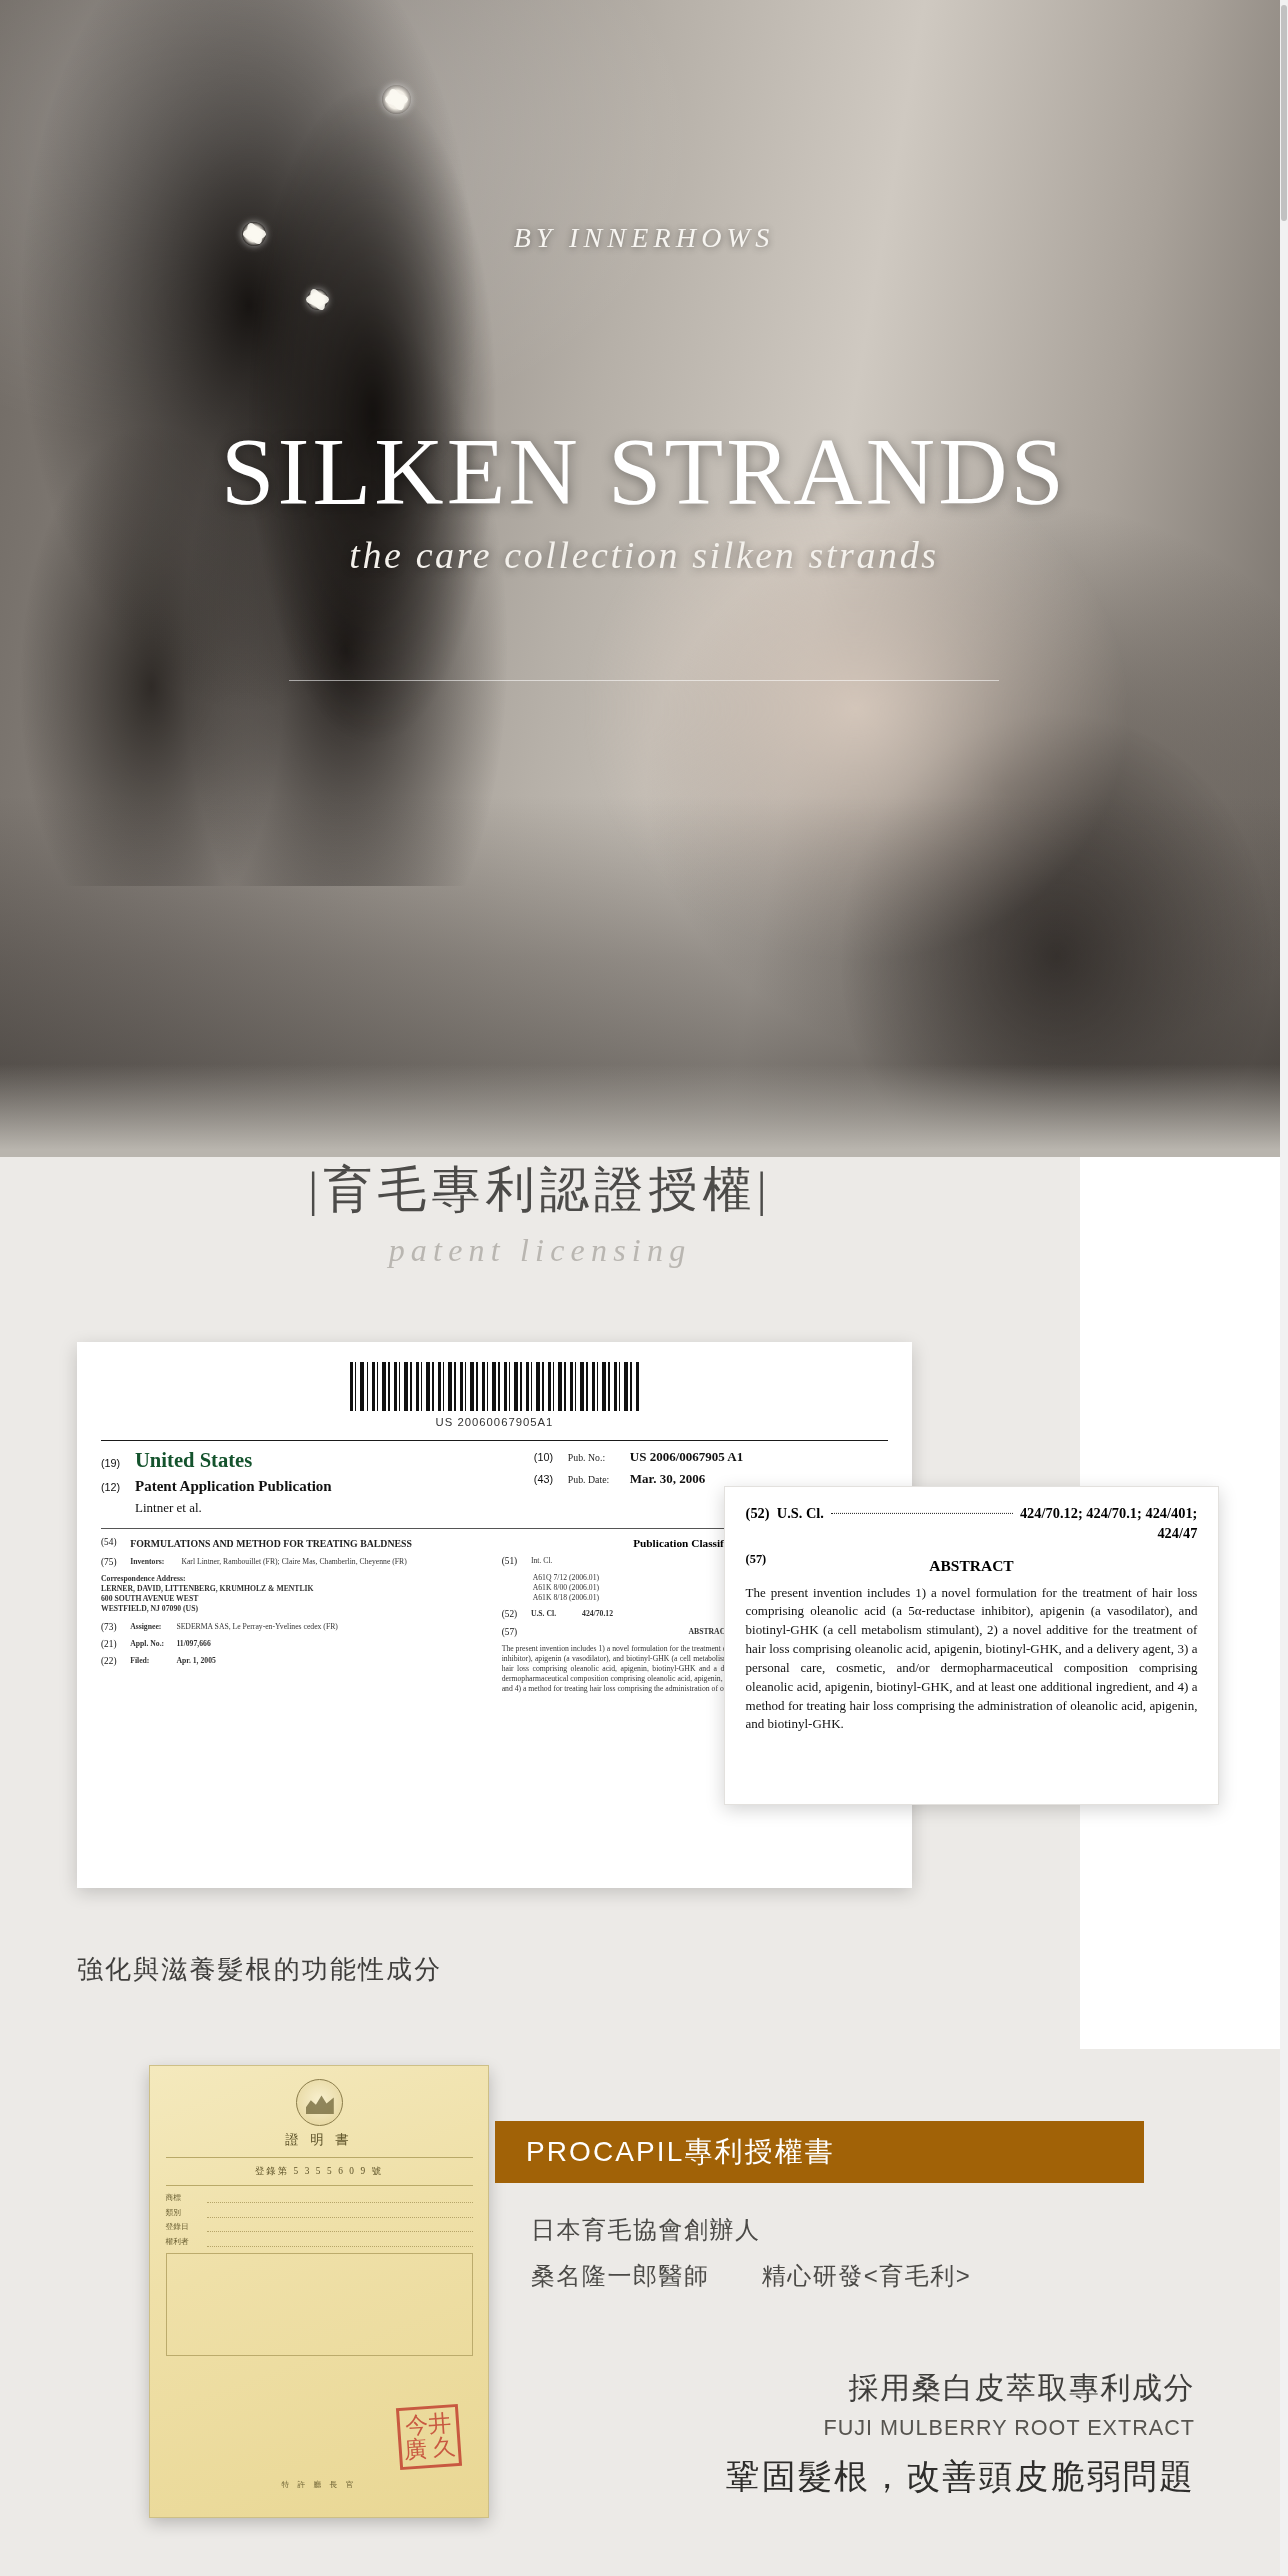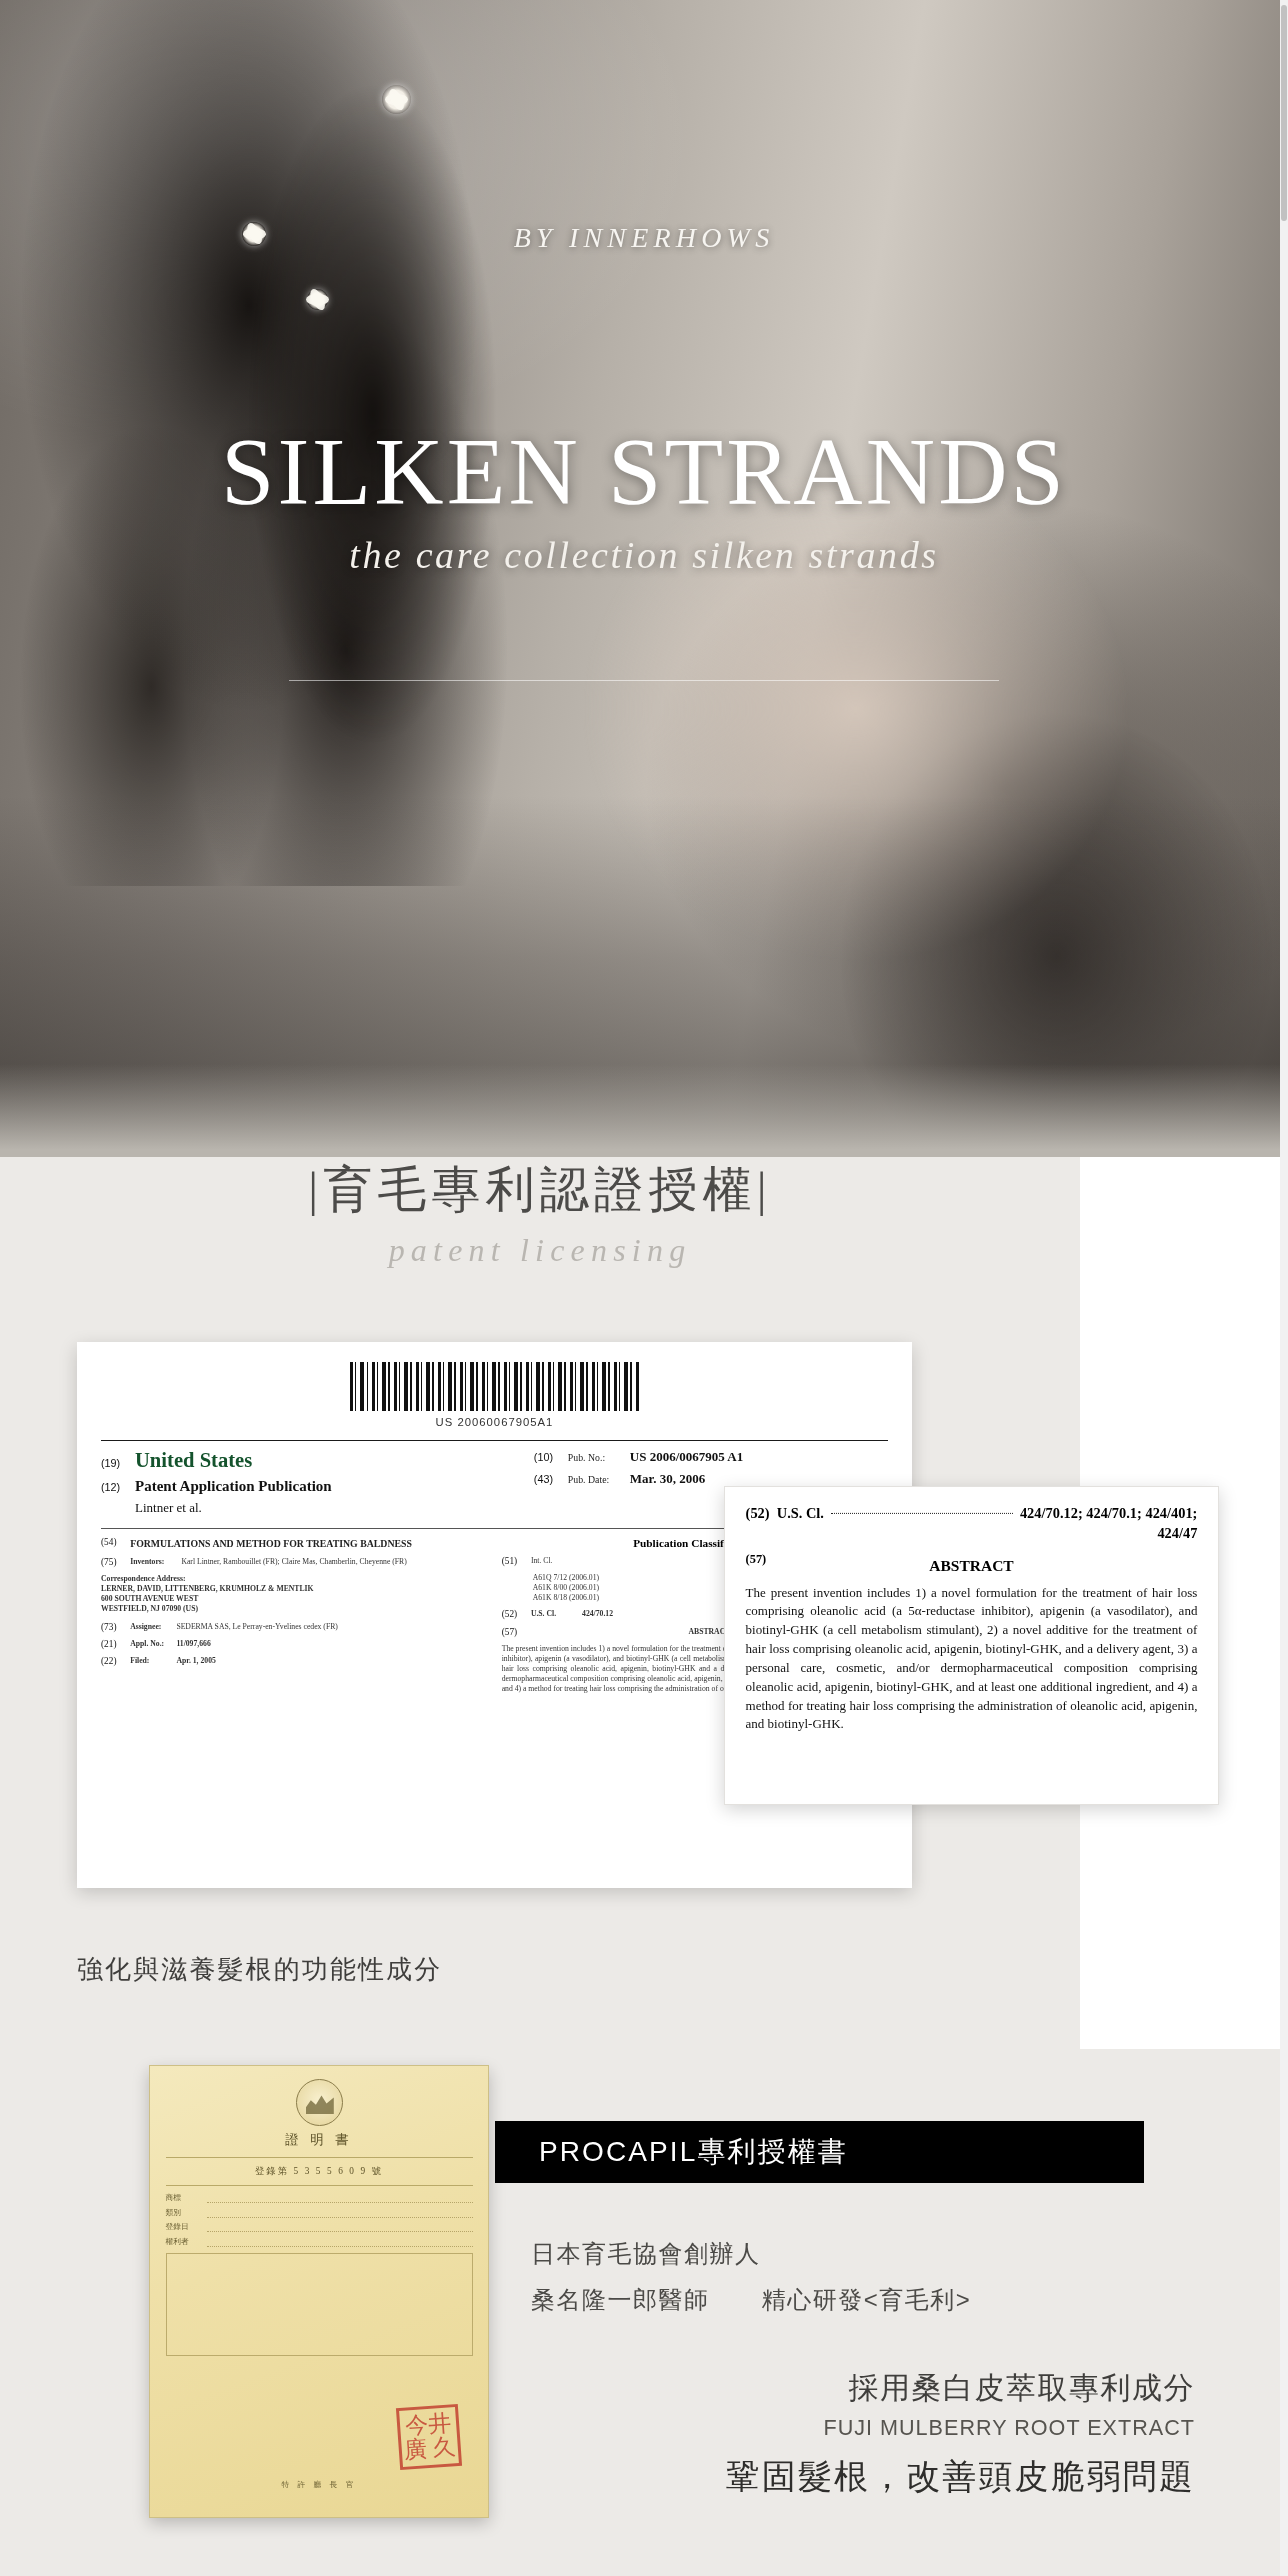--- a/index.html
+++ b/index.html
@@ -260,25 +260,25 @@
     width: 62px; height: 62px;
     border: 3.1px solid #c0392b; color: #c0392b;
     font-family: "Liberation Serif", serif;
     font-size: 23px; line-height: 1.05; text-align: center; padding-top: 4.1px;
     opacity: .8; transform: rotate(-4deg);
   }
   .cert-bottom-line { position: absolute; left: 15.5px; right: 15.5px; bottom: 27px; font-size: 7.7px; color: #6a5f32; letter-spacing: 3.1px; text-align: center;}
 
   .procapil-band {
     position: absolute; left: 495px; top: 72px; width: 649px; height: 62px;
-    background: #000000; display: flex; align-items: center; padding-left: 44px;
+    background: #a16207; display: flex; align-items: center; padding-left: 31px;
   }
   .procapil-band .txt { color: #ffffff; font-size: 28px; letter-spacing: 2.1px; }
   .cert-notes { position: absolute; left: 531px; top: 165px; color: #4b4a47; }
-  .cert-notes .l1 { font-size: 24px; letter-spacing: 1.5px; margin-bottom: 13.4px; margin-top: 24px; }
+  .cert-notes .l1 { font-size: 24px; letter-spacing: 1.5px; margin-bottom: 13.4px; }
   .cert-notes .l2 { font-size: 24px; letter-spacing: 1.5px; }
   .cert-notes .l2 .sp { display: inline-block; width: 36px; }
 
   .fuji { position: absolute; right: 93px; top: 319px; text-align: right; color: #3f3e3c; }
   .fuji .zh { font-size: 30px; letter-spacing: 1.5px; }
   .fuji .en { font-size: 21.6px; letter-spacing: 1px; color: #56544f; margin-top: 6.2px; }
   .fuji .big { font-size: 34px; letter-spacing: 2.1px; margin-top: 12.4px; color: #2f2e2c; }
 
   
   .scroll-track {

